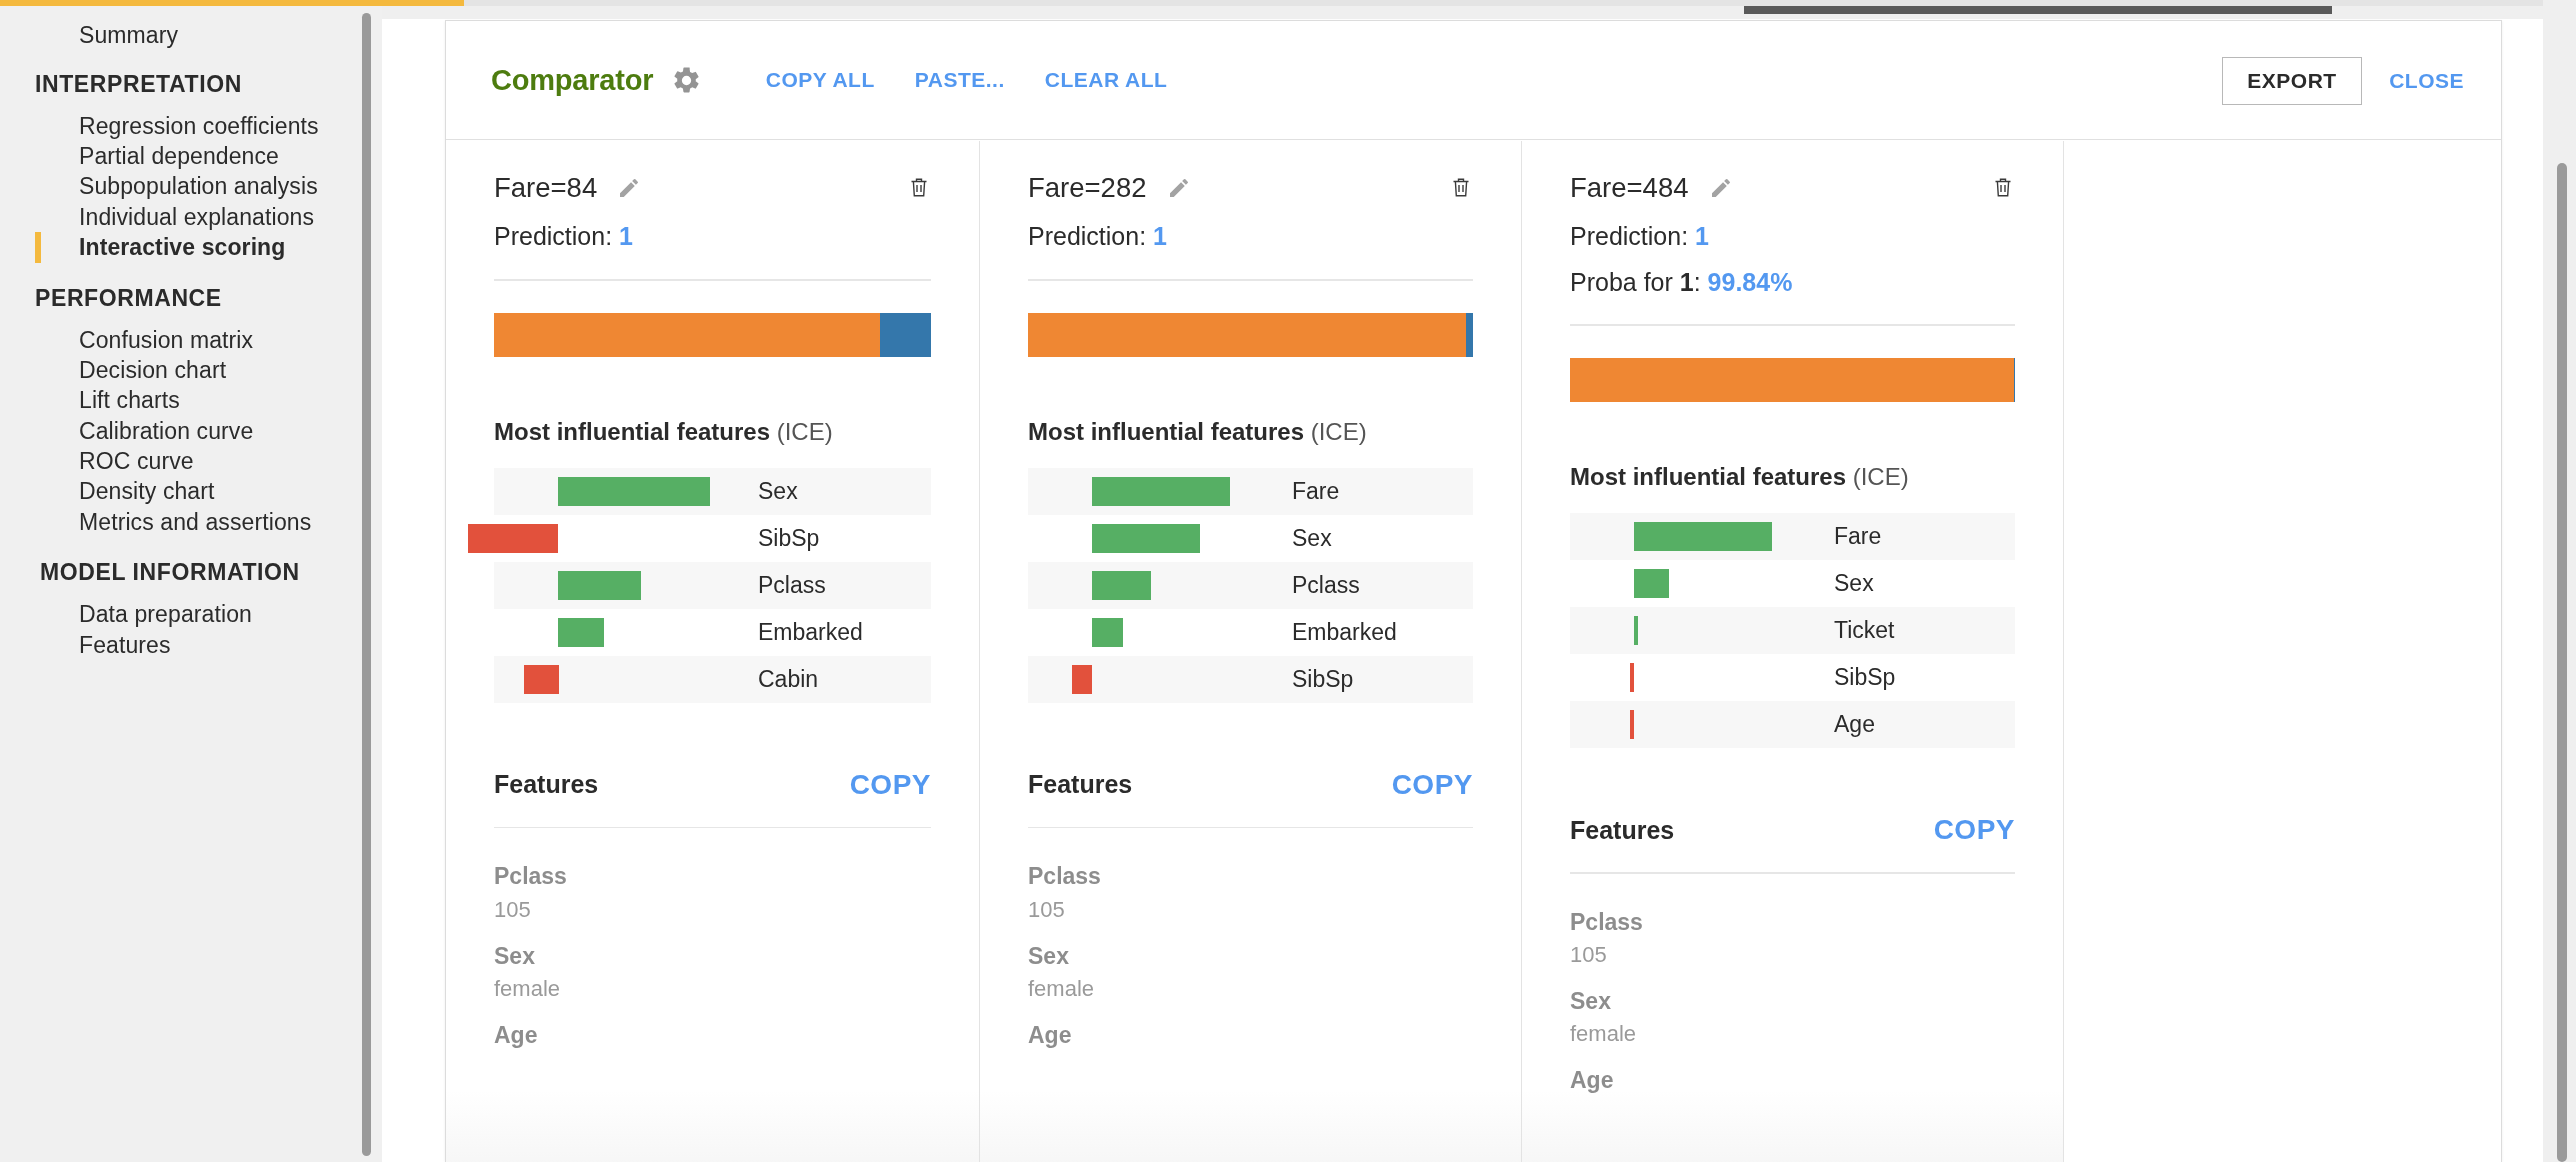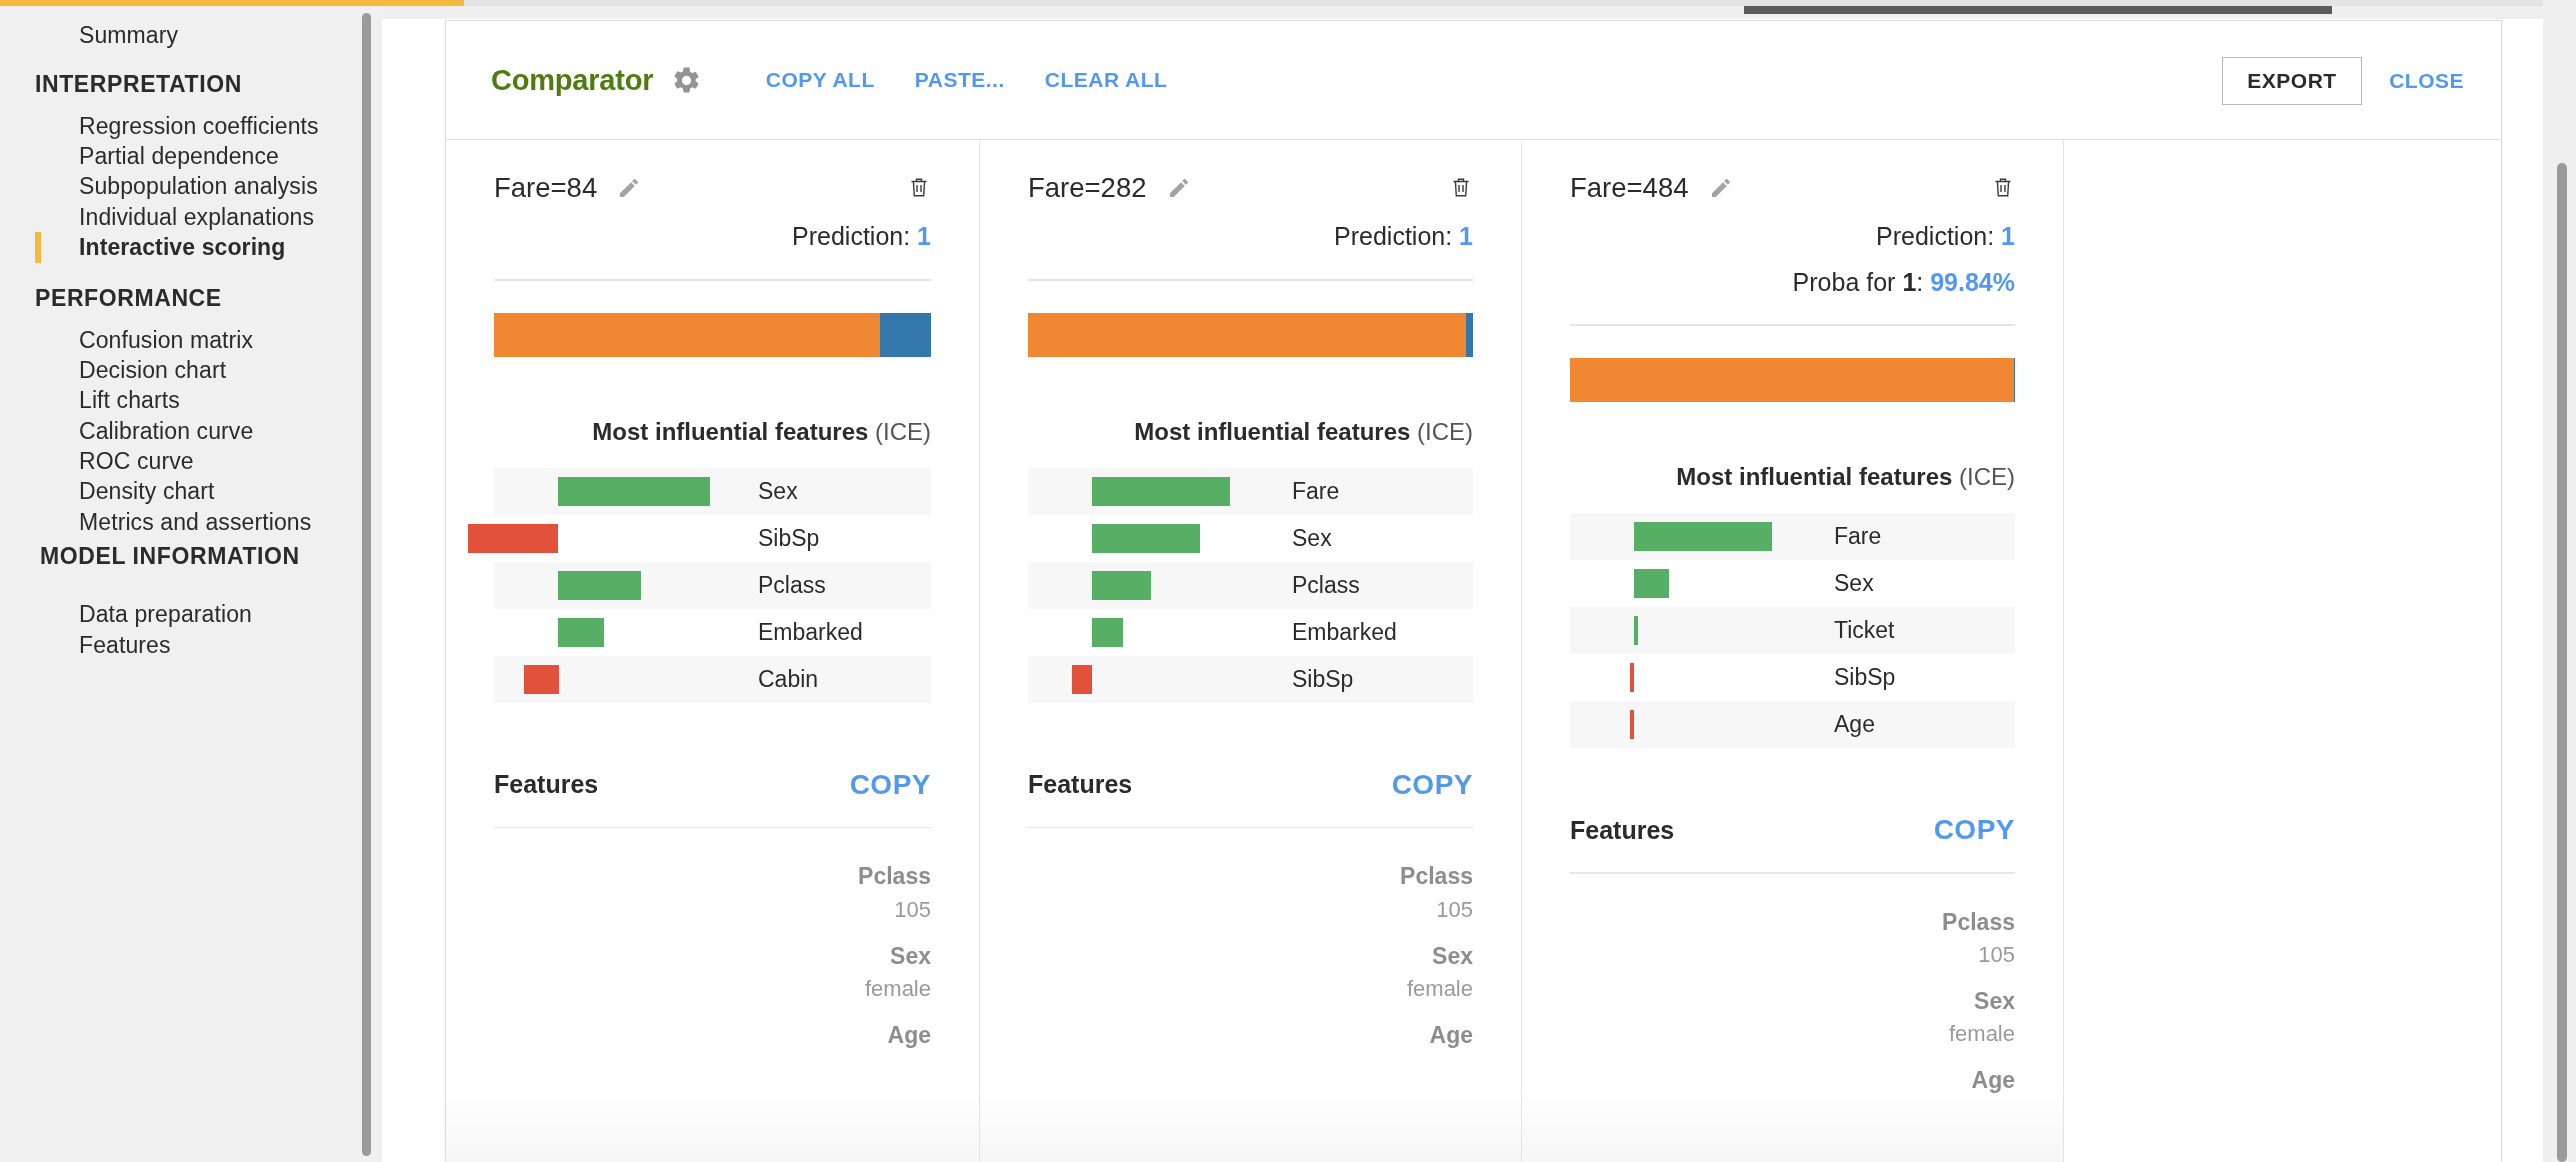--- a/index.html
+++ b/index.html
@@ -72,21 +72,21 @@
 
   
   .cols { position:absolute; left:0; top:120px; width:2055px; height:1022px; display:flex; }
   .col {
     width:542px; height:1022px; border-right:0.9px solid #e3e3e3;
     position:relative; background:#fff;
   }
   .col.first { width:534px; }
   .col.empty { width:407px; border-right:none; }
 
-  .col-inner { padding:31px 48px 0 48px;text-align:right; }
+  .col-inner { padding:31px 48px 0 48px; }
 
   .row-title { display:flex; align-items:center; }
   .case-name { font-size:27.5px; color:#2b2b2b; }
   .pencil-icon { margin-left:20px; display:flex; align-items:center; }
   .trash-icon { position:absolute; right:48px; top:33px; display:flex; }
 
   .pred-line { margin-top:18.4px; font-size:25px; color:#2b2b2b; }
   .pred-val { color:#5398f0; font-weight:700; }
   .proba-line { margin-top:16.5px; font-size:25px; color:#2b2b2b; }
   .proba-line b { font-weight:700; }
@@ -181,21 +181,21 @@
         </div>
         <div class="side-item" style="top: 437px;">
           <span>ROC curve</span>
         </div>
         <div class="side-item" style="top: 467px;">
           <span>Density chart</span>
         </div>
         <div class="side-item" style="top: 498px;">
           <span>Metrics and assertions</span>
         </div>
-        <div class="side-head" style="top: 532px; padding-left: 40px;">MODEL INFORMATION</div>
+        <div class="side-head" style="top: 548px; padding-left: 40px;">MODEL INFORMATION</div>
         <div class="side-item" style="top: 590px;">
           <span>Data preparation</span>
         </div>
         <div class="side-item" style="top: 621px;">
           <span>Features</span>
         </div>
       </div>
     <div class="side-scroll-thumb"></div>
   </div>
 

